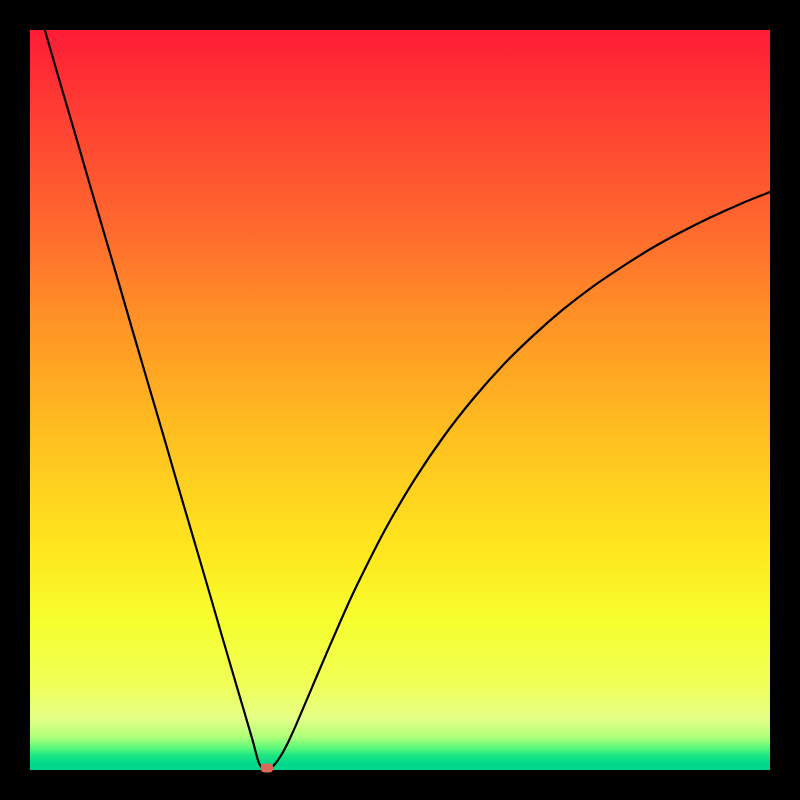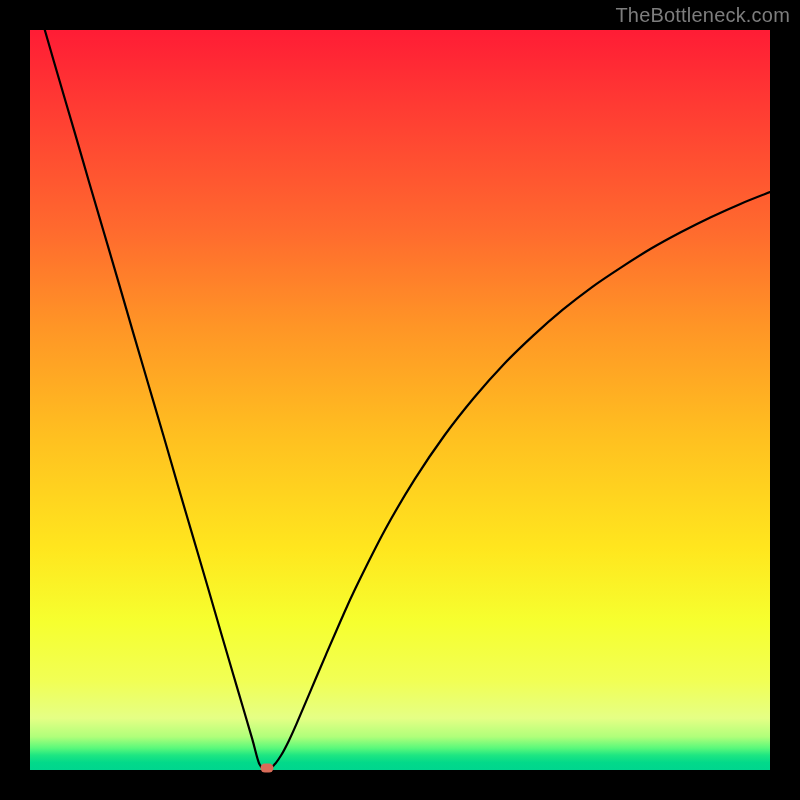--- a/index.html
+++ b/index.html
@@ -71,14 +71,13 @@
 </head>
 <body>
 
 <div class="frame">
   <div class="plot-area">
     <svg class="curve" viewBox="0 0 740 740" preserveAspectRatio="none">
       <path id="curve-path" fill="none" stroke="#000" stroke-width="2.2" stroke-linecap="round" stroke-linejoin="round" d="M 14.80 0.00 C 17.27 8.51, 24.67 34.16, 29.60 51.06 C 34.53 67.96, 39.47 84.48, 44.40 101.38 C 49.33 118.28, 54.27 135.54, 59.20 152.44 C 64.13 169.34, 69.07 185.99, 74.00 202.76 C 78.93 219.53, 83.87 236.18, 88.80 253.08 C 93.73 269.98, 98.67 287.24, 103.60 304.14 C 108.53 321.04, 113.47 337.69, 118.40 354.46 C 123.33 371.23, 128.27 387.88, 133.20 404.78 C 138.13 421.68, 143.07 438.94, 148.00 455.84 C 152.93 472.74, 157.87 489.39, 162.80 506.16 C 167.73 522.93, 172.67 539.58, 177.60 556.48 C 182.53 573.38, 187.47 590.64, 192.40 607.54 C 197.33 624.44, 202.27 641.09, 207.20 657.86 C 212.13 674.63, 218.30 695.48, 222.00 708.18 C 225.70 720.88, 226.93 728.78, 229.40 734.08 C 231.87 739.38, 234.33 739.88, 236.80 740.00 C 239.27 740.12, 241.73 737.41, 244.20 734.82 C 246.67 732.23, 249.13 728.53, 251.60 724.46 C 254.07 720.39, 256.53 715.46, 259.00 710.40 C 261.47 705.34, 262.70 702.63, 266.40 694.12 C 270.10 685.61, 276.27 670.93, 281.20 659.34 C 286.13 647.75, 291.07 636.03, 296.00 624.56 C 300.93 613.09, 305.87 601.62, 310.80 590.52 C 315.73 579.42, 318.20 573.13, 325.60 557.96 C 333.00 542.79, 345.33 517.63, 355.20 499.50 C 365.07 481.37, 374.93 464.84, 384.80 449.18 C 394.67 433.52, 404.53 419.09, 414.40 405.52 C 424.27 391.95, 434.13 379.62, 444.00 367.78 C 453.87 355.94, 463.73 344.84, 473.60 334.48 C 483.47 324.12, 493.33 314.75, 503.20 305.62 C 513.07 296.49, 522.93 287.86, 532.80 279.72 C 542.67 271.58, 552.53 263.93, 562.40 256.78 C 572.27 249.63, 582.13 243.21, 592.00 236.80 C 601.87 230.39, 611.73 224.10, 621.60 218.30 C 631.47 212.50, 641.33 207.20, 651.20 202.02 C 661.07 196.84, 670.93 191.91, 680.80 187.22 C 690.67 182.53, 700.53 178.09, 710.40 173.90 C 720.27 169.71, 735.07 164.03, 740.00 162.06"></path>
     </svg>
     <div id="marker" class="marker" style="left: 236.8px; top: 738px;"></div>
   </div>
-  <div class="watermark">TheBottleneck.com</div>
 </div>
 
 </body></html>

